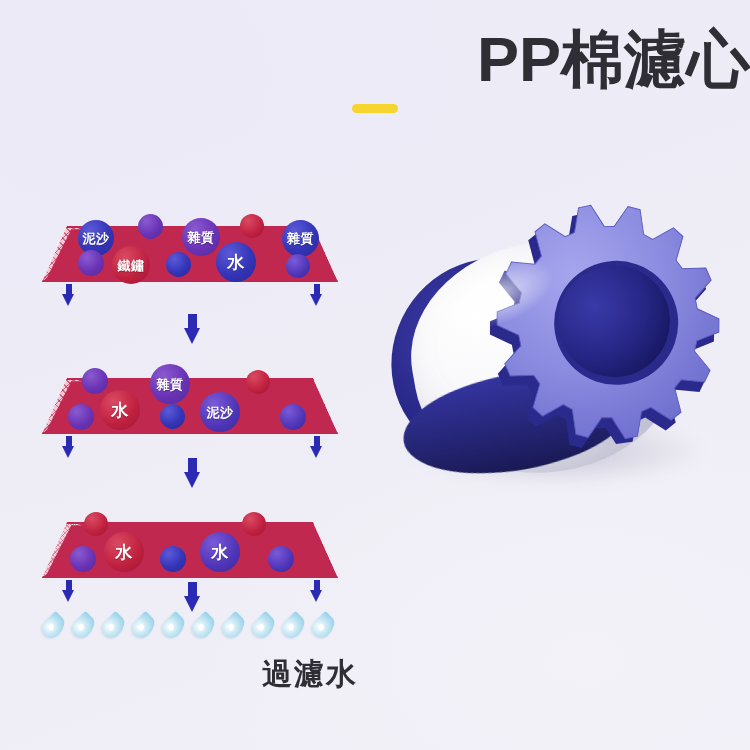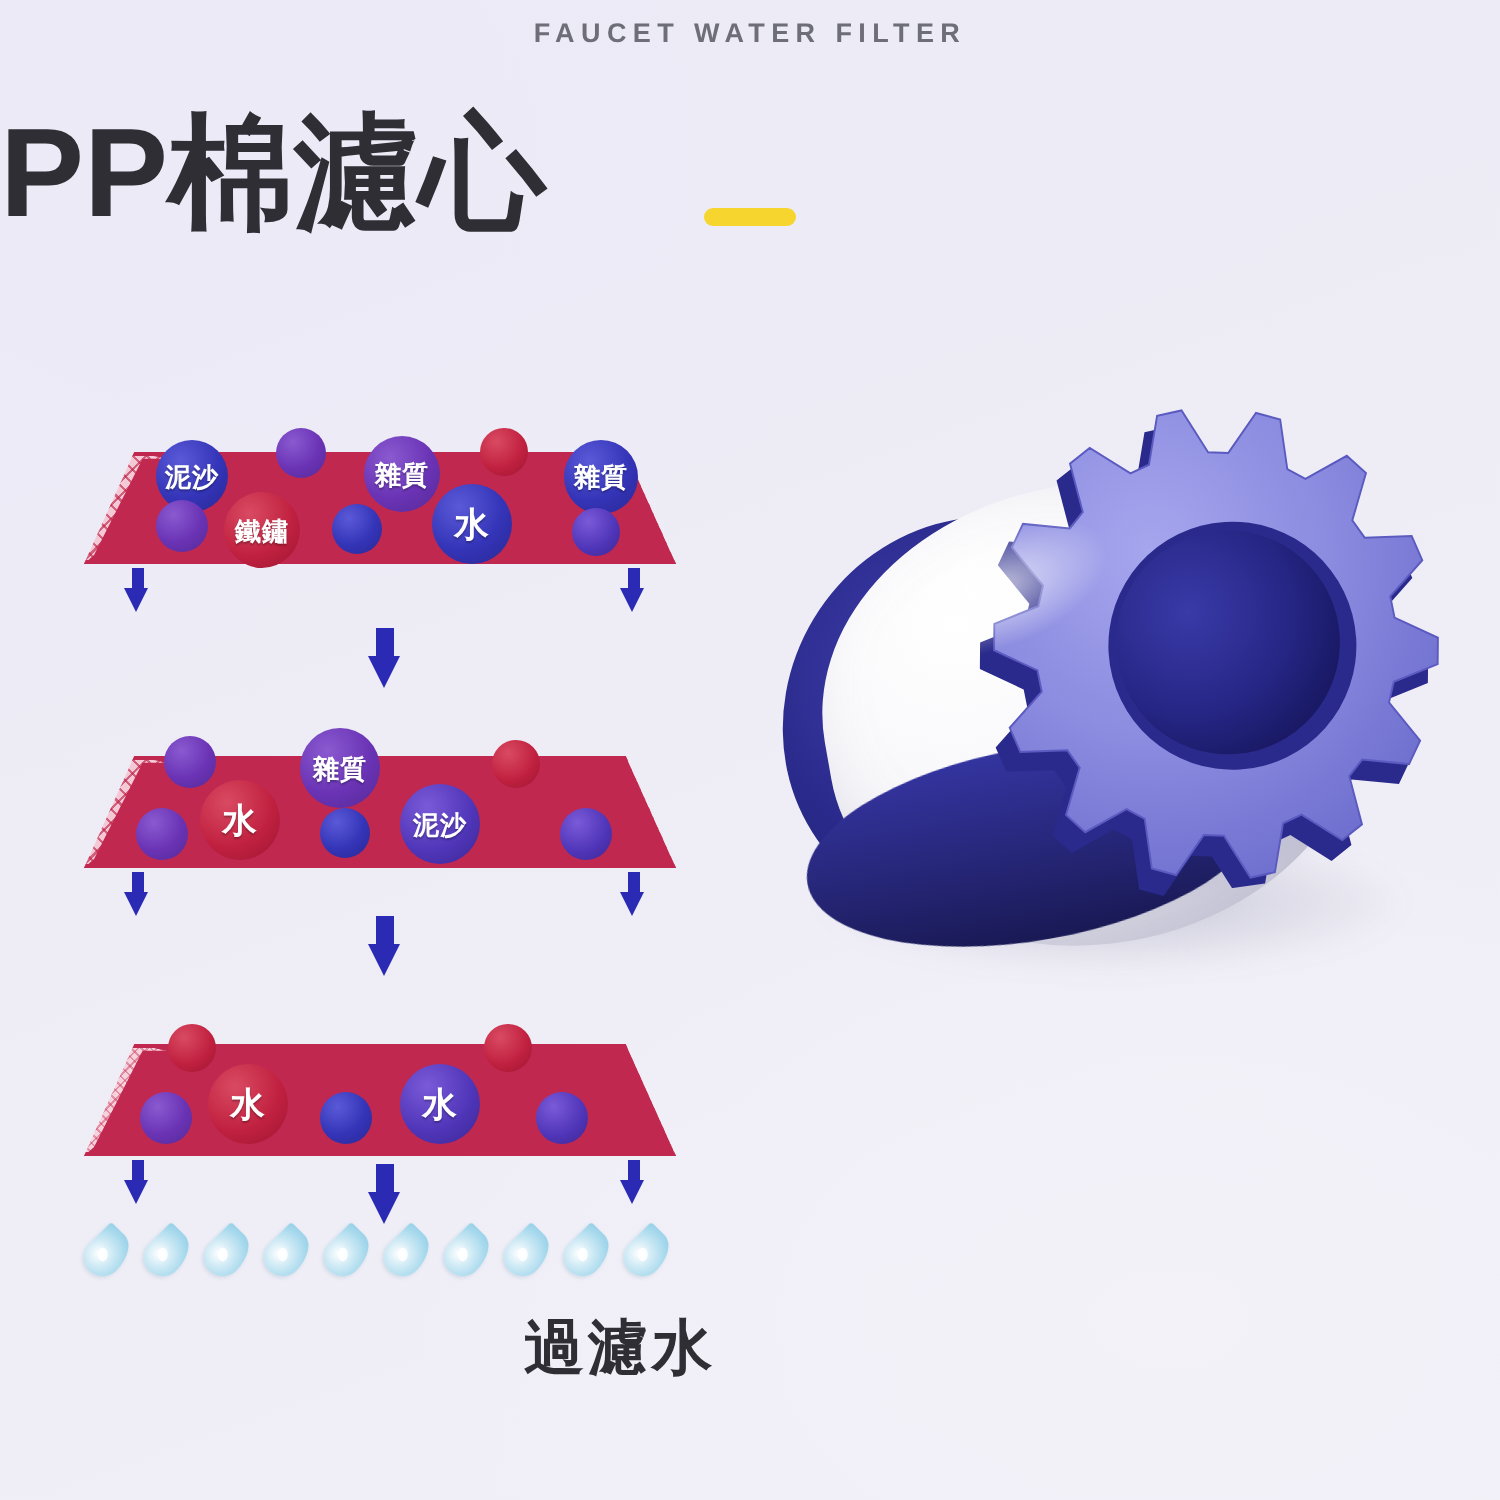--- a/index.html
+++ b/index.html
@@ -22,27 +22,26 @@
   .kicker {
     position:absolute; left:0; right:0; top:9px;
     text-align:center;
     font-size:13.5px;
     letter-spacing:3.2px;
     color:#6e6e78;
     font-weight:600;
   }
   .headline {
     position:absolute; left:0; right:0; top:26px;
-    text-align:left;
+    text-align:right;
     font-size:63px;
     line-height:66px;
     font-weight:700;
     color:#2e2e34;
     letter-spacing:0px;
-    margin-top:28px;
   }
   .divider {
     position:absolute; left:50%; top:104px;
     transform:translateX(-50%);
     width:46px; height:9px;
     border-radius:5px;
     background:#f6d52e;
   }
   .subtitle {
     position:absolute; left:0; right:0; top:128px;
@@ -199,21 +198,20 @@
     background:radial-gradient(ellipse at 50% 50%, rgba(255,255,255,.72) 0%, rgba(255,255,255,0) 70%);
     transform:rotate(-22deg);
     pointer-events:none;
   }
 </style>
 </head>
 <body>
 
 <div id="stage">
 
-  <div class="kicker">FAUCET WATER FILTER</div>
   <div class="headline">PP棉濾心</div>
   <div class="divider"></div>
 
   <div id="diagram">
 
     <div class="stage-block stage-1">
       <div class="slab">
         <div class="fill"></div>
           <div class="toprule"></div>
           <div class="botrule"></div>

